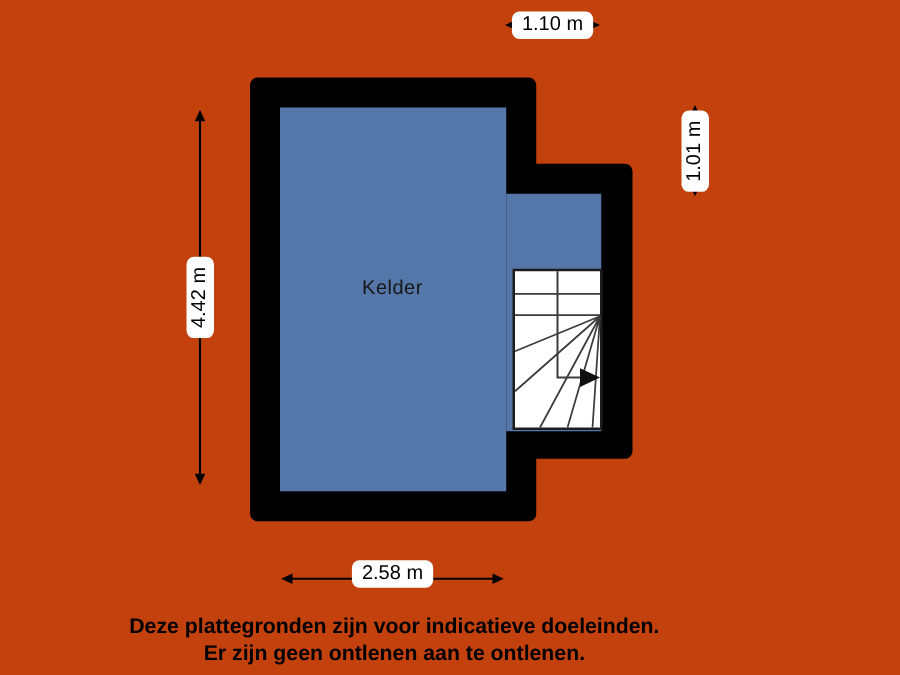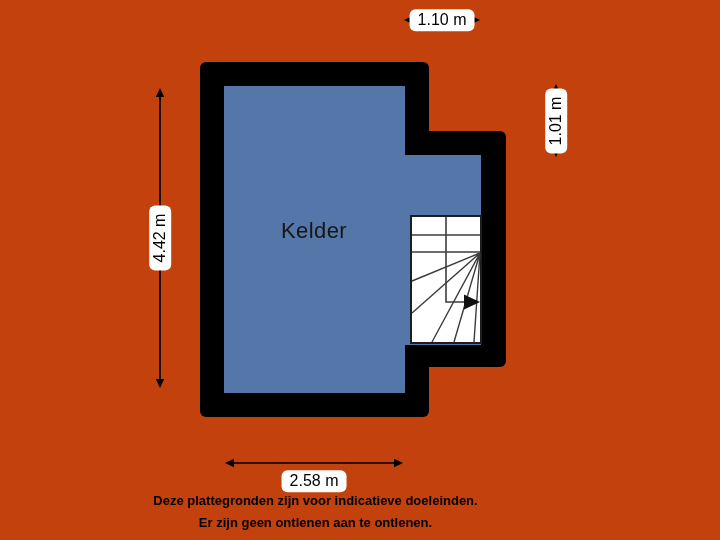--- a/index.html
+++ b/index.html
@@ -30,32 +30,32 @@
     line-height: 1.1;
     padding: 2px 8px;
     border-radius: 6px;
     white-space: nowrap;
   }
   .dim-label.vertical { transform: translate(-50%, -50%) rotate(-90deg); }
   .room-label {
     position: absolute;
     transform: translate(-50%, -50%);
     color: #161616;
-    font-size: 22px;
+    font-size: 16px;
     letter-spacing: 0.4px;
     white-space: nowrap;
   }
   .disclaimer {
     position: absolute;
     left: 0;
     top: 490px;
     width: 631px;
     text-align: center;
     color: var(--text, #000000);
-    font-size: 13px;
+    font-size: 17px;
     font-weight: bold;
     line-height: 22px;
   }
 </style>
 </head>
 <body>
 
 <div class="stage">
 
   <svg class="plan-svg" width="720" height="540" viewBox="0 0 720 540">
@@ -102,21 +102,21 @@
       <polygon class="dim-head" points="403,463 394,458.8 394,467.2"></polygon>
     </g>
   </svg>
 
   <div class="dim-label" style="left:442px; top:20px;">1.10 m</div>
 
   <div class="dim-label vertical" style="left:556px; top:121px;">1.01 m</div>
 
   <div class="dim-label vertical" style="left:160px; top:238px;">4.42 m</div>
 
-  <div class="dim-label" style="left:314px; top:481px;">2.58 m</div>
+  <div class="dim-label" style="left:314px; top:459px;">2.58 m</div>
 
   <div class="room-label" style="left:314px; top:231px;">Kelder</div>
 
   <div class="disclaimer">
     <div>Deze plattegronden zijn voor indicatieve doeleinden.</div>
     <div>Er zijn geen ontlenen aan te ontlenen.</div>
   </div>
 
 </div>
 

